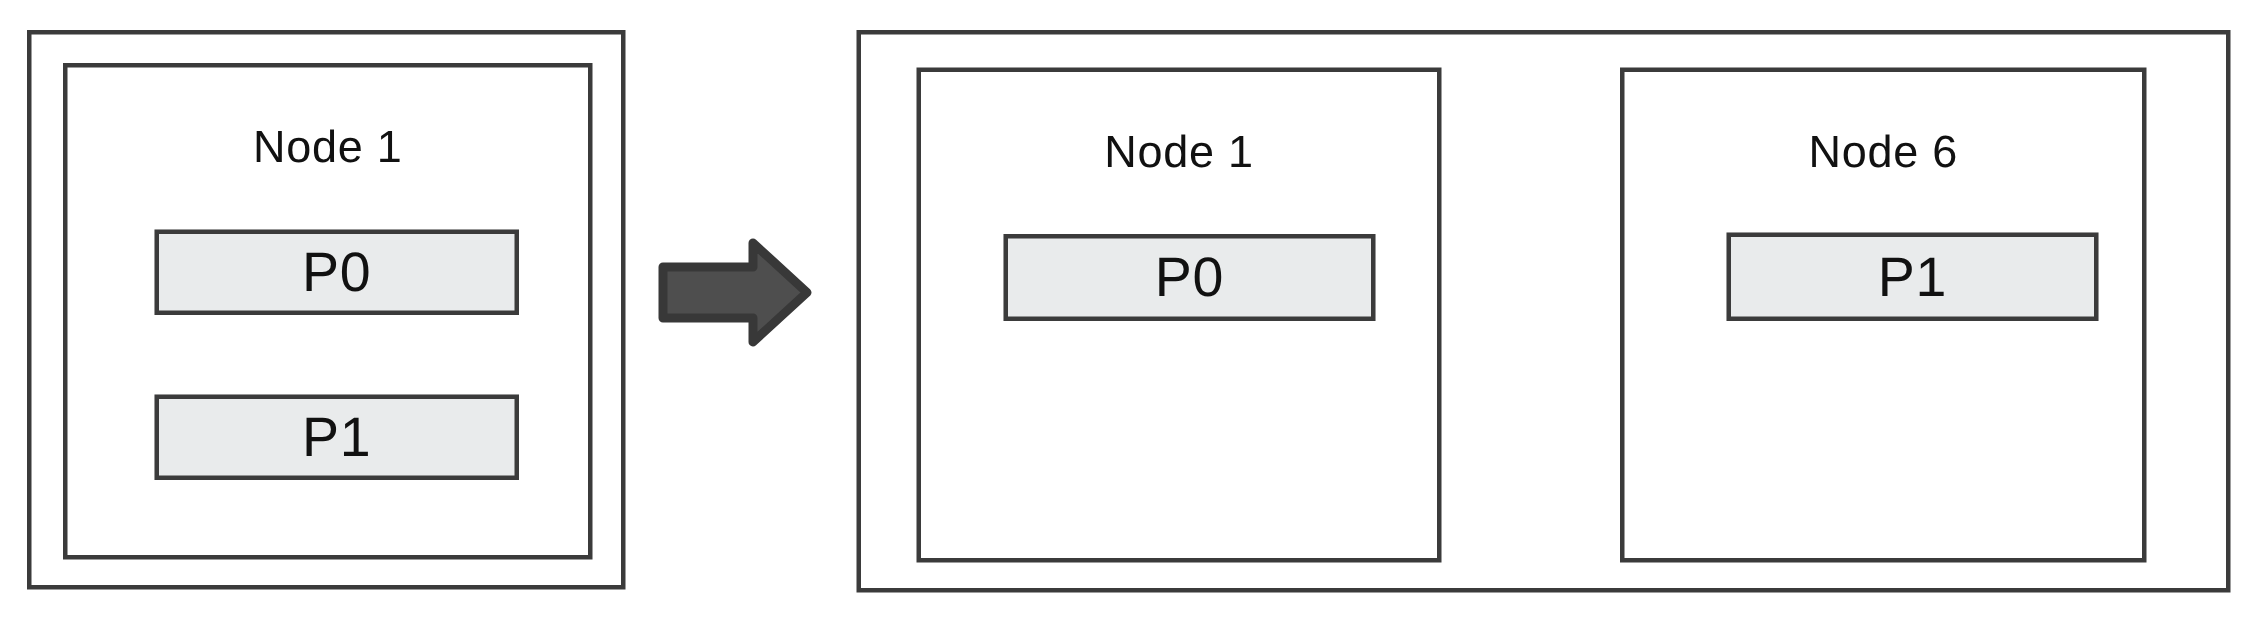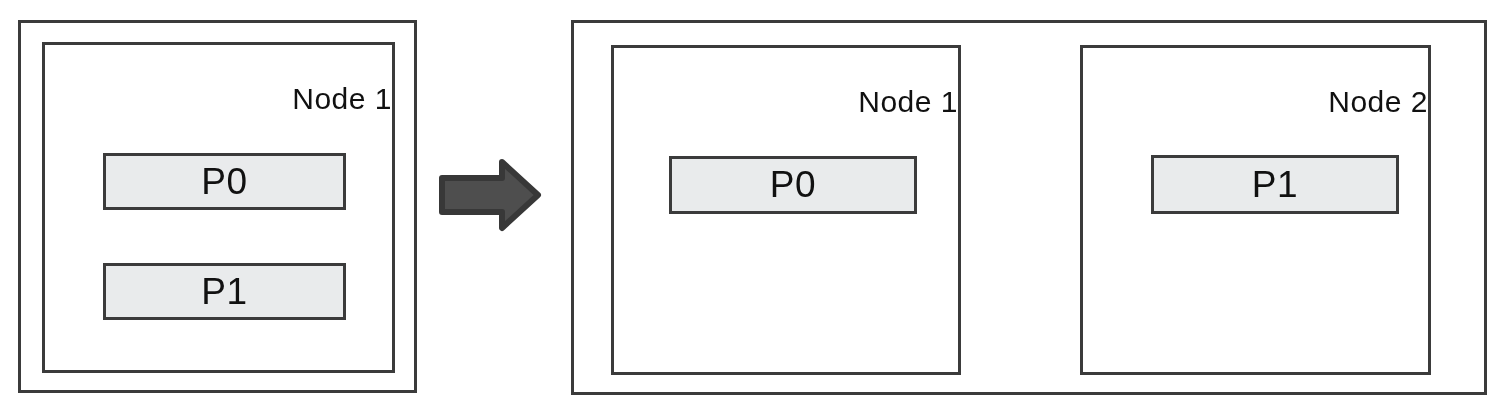--- a/index.html
+++ b/index.html
@@ -37,21 +37,21 @@
     background: var(--background);
   }
   .node-before   { left: 21px;  top: 19px; width: 353px; height: 331px; }
   .node-after-1  { left: 37px;  top: 22px; width: 350px; height: 330px; }
   .node-after-2  { left: 506px; top: 22px; width: 351px; height: 330px; }
 
   .node-label {
     position: absolute;
     left: 0; right: 0;
     top: 36px;
-    text-align: right;
+    text-align: center;
     font-size: 30px;
     letter-spacing: 0.5px;
     line-height: 36px;
     color: var(--text);
     white-space: nowrap;
   }
 
   .proc {
     position: absolute;
     border: 3px solid var(--border);
@@ -94,18 +94,18 @@
   <svg class="arrow" viewBox="0 0 110 78" aria-hidden="true">
     <polygon points="8,24 68,24 68,8 104,41 68,74 68,58 8,58" fill="var(--arrow-fill)" stroke="var(--arrow-stroke)" stroke-width="6" stroke-linejoin="round"></polygon>
   </svg>
 
   <div class="group group-after">
     <div class="node node-after-1">
       <div class="node-label">Node 1</div>
       <div class="proc proc-after-n1">P0</div>
     </div>
     <div class="node node-after-2">
-      <div class="node-label">Node 2</div>
+      <div class="node-label">Node 6</div>
       <div class="proc proc-after-n2">P1</div>
     </div>
   </div>
 
 </div>
 
 </body></html>

